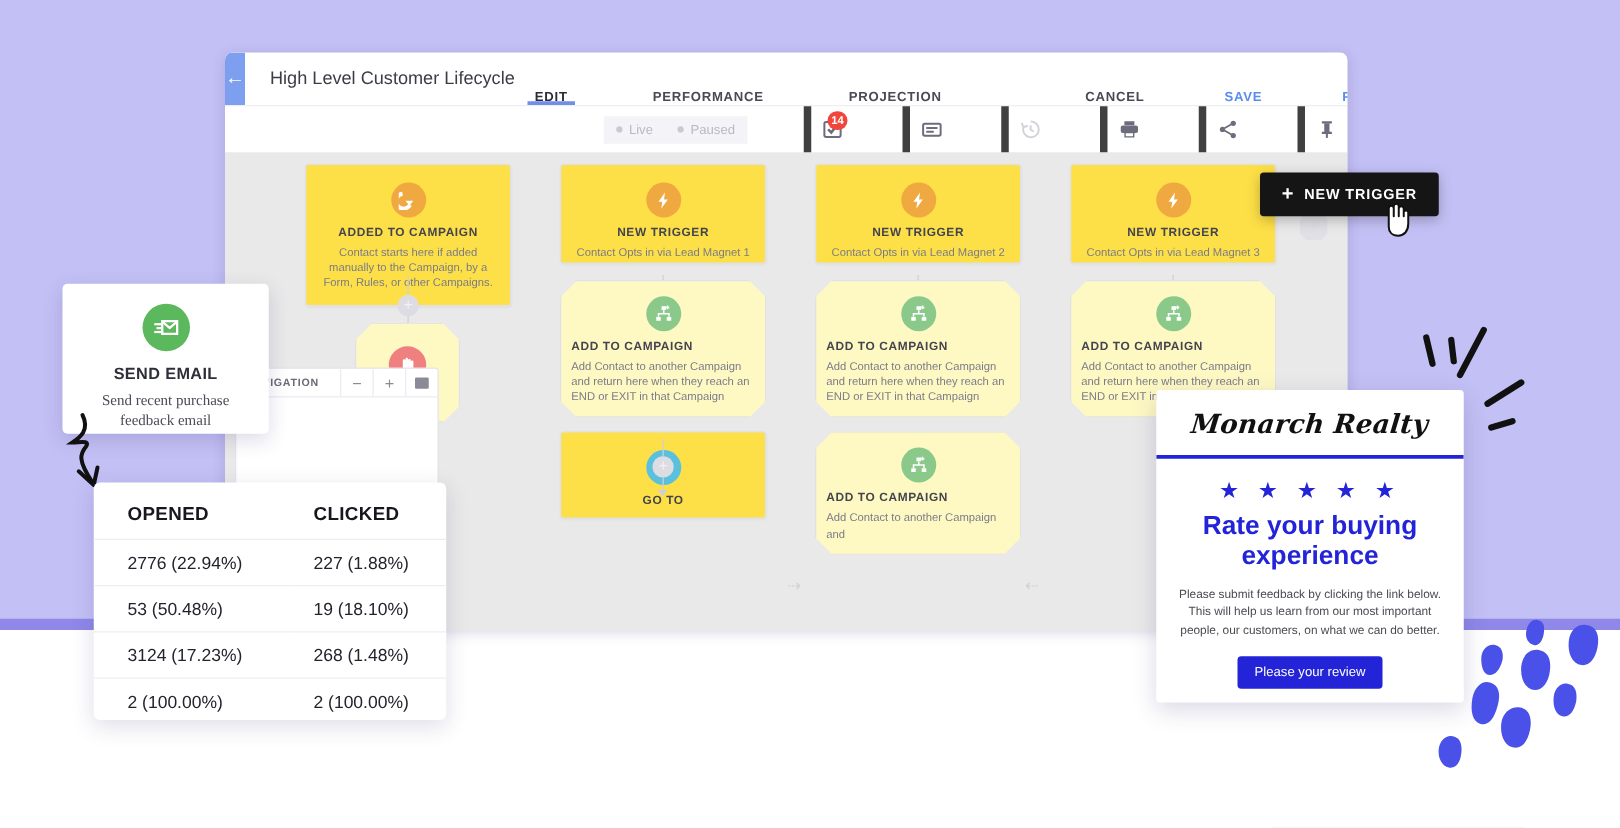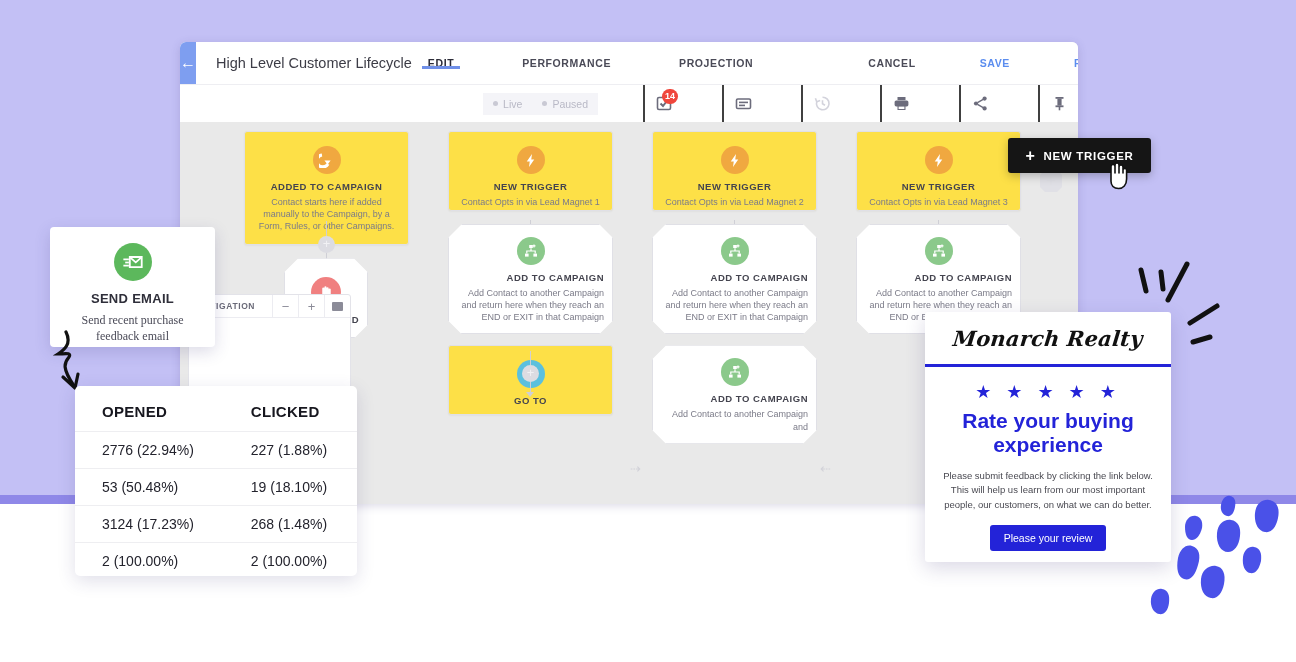--- a/index.html
+++ b/index.html
@@ -35,21 +35,21 @@
   .back-btn {
     width: 36px; background: #7e9ef0; color: #fff;
     display: flex; align-items: center; justify-content: center;
     font-size: 16px; cursor: pointer;
   }
   .doc-title {
     flex: 0 0 auto; display: flex; align-items: center;
     padding-left: 20px; font-size: 14.5px; color: #3c3c46;
   }
   .title-spacer { flex: 1; }
-  .tabs { display: flex; align-items: center; gap: 36px; }
+  .tabs { display: flex; align-items: flex-end; gap: 36px; }
   .tab {
     display: flex; align-items: center; padding: 0 16px;
     font-size: 10.5px; font-weight: bold; letter-spacing: .6px;
     color: #4a4a57; cursor: pointer; position: relative;
   }
   .tab.active { color: #2c2c38; }
   .tab.active::after {
     content: ""; position: absolute; left: 10px; right: 10px; bottom: 0;
     height: 3px; background: #6f8fe8;
   }
@@ -65,42 +65,42 @@
   }
   .segment { display: flex; align-items: center; margin-right: 6px; }
   .seg-btn {
     display: flex; align-items: center; gap: 5px;
     padding: 4px 10px; font-size: 10.5px; color: #b9b9c6;
     background: #f4f4f8; height: 22px; align-self: center; cursor: pointer;
   }
   .seg-btn .dot { width: 5px; height: 5px; border-radius: 50%; background: #c9c9d4; display:block;}
   .tbtn {
     width: 40px; display: flex; align-items: center; justify-content: center;
-    border-left: 2px solid #404040; position: relative; cursor: pointer; color: #6c6c7c;
+    border-left: 6px solid #404040; position: relative; cursor: pointer; color: #6c6c7c;
   }
   .tbtn.dim { color: #d3d3dc; }
   .badge {
     position: absolute; top: 4px; right: 5px; min-width: 15px; height: 15px;
     border-radius: 8px; background: #f0463c; color: #fff;
     font-size: 9px; font-weight: bold; line-height: 15px; text-align: center; padding: 0 3px;
   }
 
   
   .canvas { position: relative; height: 382px; background: #e9e9e9; }
 
   
   .col { position: absolute; width: 165px; }
   .node-card {
     background: #fde047; border: 1px solid #e0e0e6; border-radius: 3px;
     padding: 14px 10px 12px; text-align: center;
     box-shadow: 0 1px 2px rgba(0,0,0,.04);
   }
   .node-oct {
-    background: #ffffff; border: 1px solid #e0e0e6;
-    padding: 12px 8px 10px; text-align: right;
+    background: #fef9c3; border: 1px solid #e0e0e6;
+    padding: 12px 8px 10px; text-align: left;
     clip-path: polygon(14px 0,calc(100% - 14px) 0,100% 14px,100% calc(100% - 14px),calc(100% - 14px) 100%,14px 100%,0 calc(100% - 14px),0 14px);
   }
   .node-ico {
     width: 28px; height: 28px; border-radius: 50%; margin: 0 auto 7px;
     display: flex; align-items: center; justify-content: center; color: #fff;
   }
   .node-ico svg { display: block; }
   .node-title {
     font-size: 9.5px; font-weight: bold; letter-spacing: .5px; color: #44444f; margin-bottom: 4px;
   }

